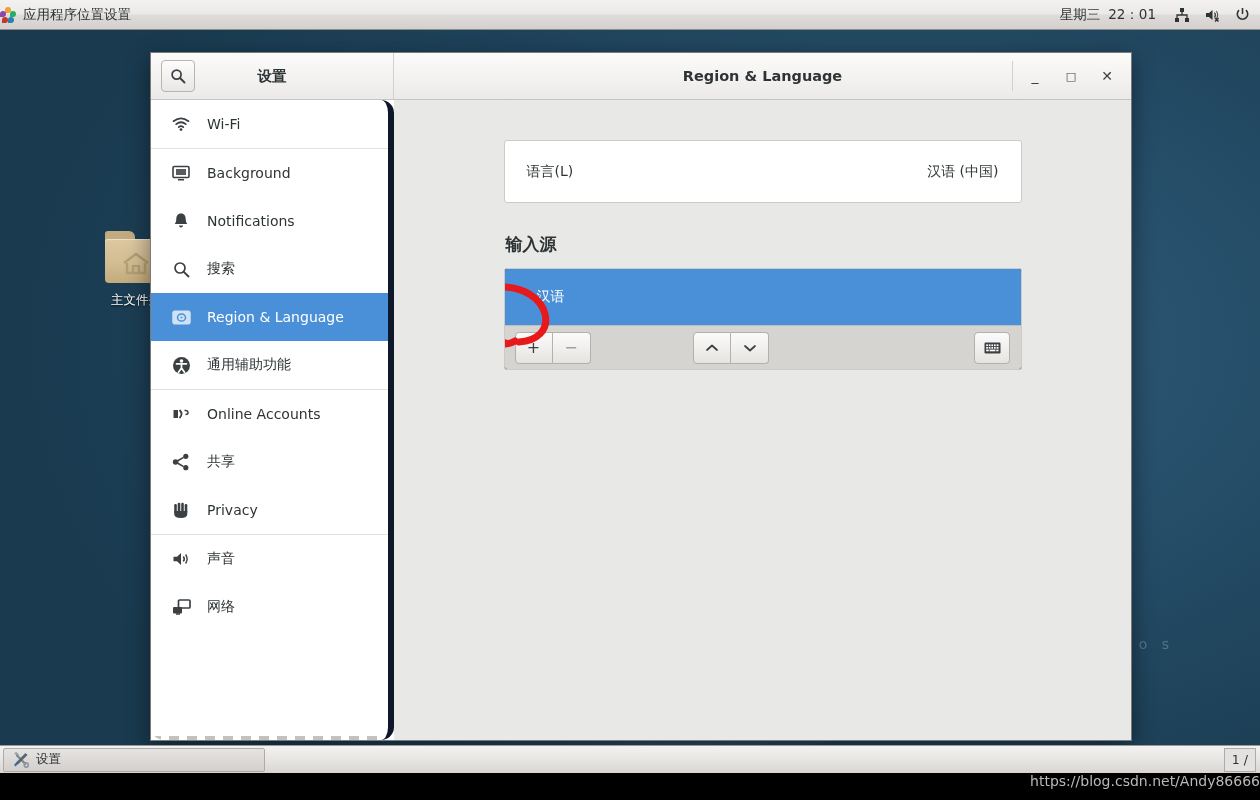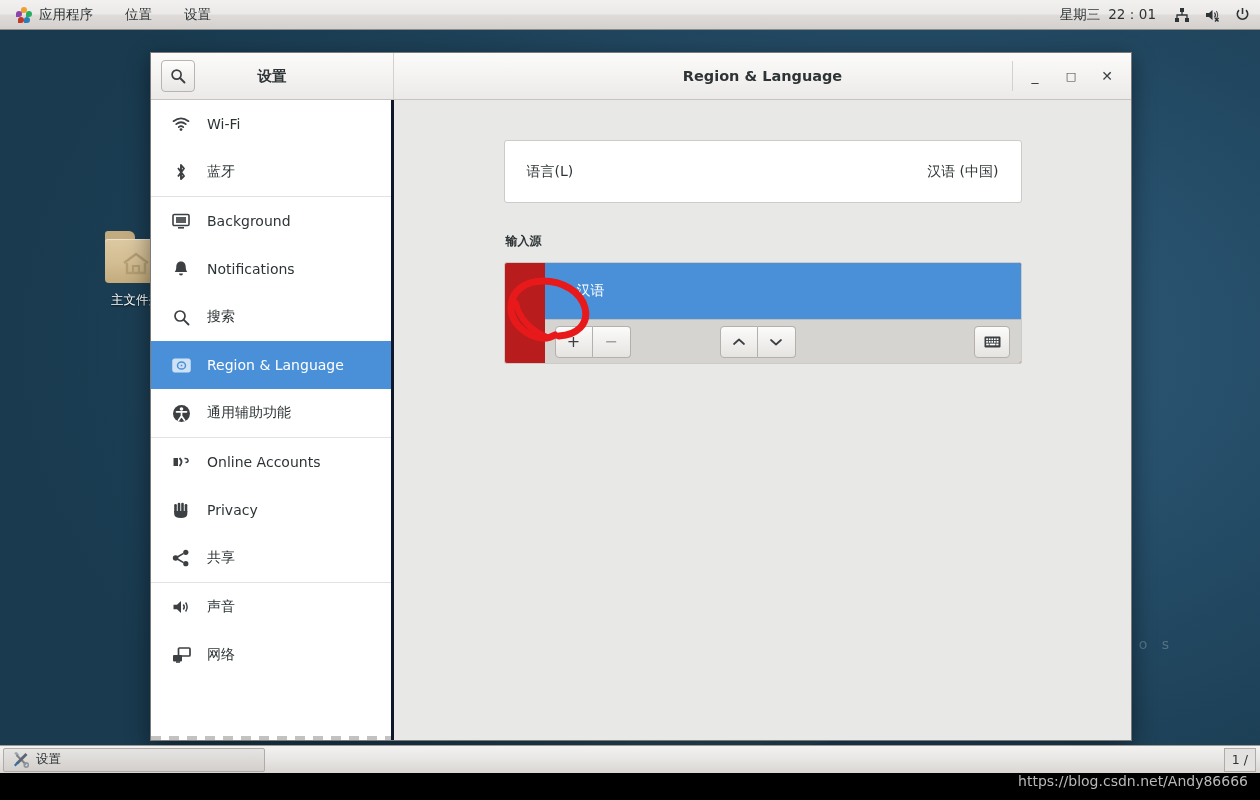--- a/index.html
+++ b/index.html
@@ -41,21 +41,21 @@
   
   #top-panel {
     position:absolute; left:0; top:0; width:1260px; height:30px;
     background:linear-gradient(to bottom,#f2f1f0 0%,#eceae8 48%,#dedbd8 52%,#d3d0cd 100%);
     border-bottom:1px solid #8e8b88;
     display:flex; align-items:center;
     font-size:13.5px; color:#2e3436;
     z-index:40;
   }
   #top-panel .menu-item {
-    padding:0 16px; height:30px; display:flex; align-items:center; gap:7px;
+    padding:0 0; height:30px; display:flex; align-items:center; gap:7px;
     cursor:default;
   }
   .gnome-foot { width:16px; height:16px; position:relative; display:inline-block; }
   .gnome-foot i {
     position:absolute; width:6px; height:6px; border-radius:50% 50% 50% 10%;
     display:block;
   }
   .panel-right {
     margin-left:auto; display:flex; align-items:center; gap:10px;
     padding-right:8px; font-size:13.5px;
@@ -153,22 +153,22 @@
   .win-btn {
     width:36px; height:34px; display:flex; align-items:center; justify-content:center;
     font-size:14px; color:#3c4043; cursor:pointer; font-family:"DejaVu Sans",sans-serif;
   }
 
   .win-body { flex:1; display:flex; min-height:0; }
 
   
   .sidebar {
     width:243px; flex:0 0 243px; background:#fff;
-    border-right:3px solid #0f172a;
-    overflow:hidden; position:relative;
+    border-right:6px solid #0f172a;
+    overflow:hidden; position:relative;border-radius:13px;
   }
   .side-item {
     height:48px; display:flex; align-items:center; gap:16px;
     padding:0 0 0 20px; font-size:14px; color:#2e3436; cursor:pointer;
   }
   .side-item .ico { width:20px; height:20px; display:flex; align-items:center; justify-content:center; flex:0 0 20px; }
   .side-item.selected { background:#4a90d9; color:#fff; }
   .side-item.selected .ico svg { fill:#cfe2f5; stroke:#cfe2f5; }
   .side-sep { height:1px; background:#e4e2e0; margin:0; }
 
@@ -184,23 +184,23 @@
     background:#fff; border:1px solid #cdcac7; border-radius:3px;
     overflow:hidden;
   }
   .card-row {
     height:61px; display:flex; align-items:center; justify-content:space-between;
     padding:0 22px; font-size:14px; color:#2e3436;
   }
   .card-row + .card-row { border-top:1px solid #e6e4e2; }
   .card-row .val { color:#2e3436; }
   .section-title {
-    margin:30px 0 12px 2px; font-size:12px; font-weight:700; color:#2e3436;
-  }
-  .src-box { border:1px solid #cdcac7; border-radius:3px; overflow:hidden; background:#b91c1c;padding-left:40px; }
+    margin:30px 0 12px 2px; font-size:17px; font-weight:700; color:#2e3436;
+  }
+  .src-box { border:1px solid #cdcac7; border-radius:3px; overflow:hidden; background:#0f172a; }
   .src-list { height:56px; background:#4a90d9; }
   .src-list .src-item {
     height:56px; display:flex; align-items:center; padding:0 0 0 32px;
     color:#fff; font-size:14px;
   }
   .src-toolbar {
     height:44px; background:#d6d4d1; border-top:1px solid #bfbcb9;
     display:flex; align-items:center; padding:0 10px; gap:0;
     position:relative;
   }
@@ -246,21 +246,21 @@
     font-size:12.5px; color:#2e3436; cursor:pointer;
   }
   .wrench { width:17px; height:17px; position:relative; }
   .ws-switcher {
     margin-left:auto; margin-right:4px; height:24px;
     border:1px solid #aeaba8; background:#e4e2e0;
     display:flex; align-items:center; padding:0 7px;
     font-size:12.5px; color:#2e3436; cursor:pointer;
   }
   .watermark {
-    position:absolute; right:12px; top:773px;
+    position:absolute; right:0; top:773px;
     font-size:14px; color:#b9b9b9; z-index:50;
     font-family:"DejaVu Sans","Liberation Sans",sans-serif;
   }
 </style>
 </head>
 <body>
 
 <div id="desktop">
   <div class="sheen"></div>
   <div class="sheen2"></div>
@@ -362,28 +362,20 @@
           <svg width="18" height="16" viewBox="0 0 18 16">
             <path d="M1.5 5.2 Q9 -0.5 16.5 5.2" stroke="#3c4043" stroke-width="1.7" fill="none" stroke-linecap="round"></path>
             <path d="M4.2 8.2 Q9 4.3 13.8 8.2" stroke="#3c4043" stroke-width="1.7" fill="none" stroke-linecap="round"></path>
             <path d="M6.7 11.1 Q9 9.1 11.3 11.1" stroke="#3c4043" stroke-width="1.7" fill="none" stroke-linecap="round"></path>
             <circle cx="9" cy="13.6" r="1.4" fill="#3c4043"></circle>
           </svg>
         </span>
         <span>Wi-Fi</span>
       </div>
 
-      <div class="side-item">
-        <span class="ico">
-          <svg width="14" height="19" viewBox="0 0 14 19">
-            <path d="M4 5 L10 13 L7 16 L7 2 L10 5.5 L4 13.5" stroke="#3c4043" stroke-width="1.9" fill="none" stroke-linejoin="round"></path>
-          </svg>
-        </span>
-        <span>蓝牙</span>
-      </div>
 
       <div class="side-sep"></div>
 
       <div class="side-item">
         <span class="ico">
           <svg width="18" height="16" viewBox="0 0 18 16">
             <rect x="1" y="1.5" width="16" height="11" rx="1.3" fill="none" stroke="#3c4043" stroke-width="1.6"></rect>
             <rect x="4" y="4" width="10" height="6" fill="#3c4043" opacity=".85"></rect>
             <path d="M6 14.8 L12 14.8" stroke="#3c4043" stroke-width="1.6"></path>
           </svg>
@@ -437,45 +429,45 @@
 
       <div class="side-item">
         <span class="ico">
           <svg width="19" height="16" viewBox="0 0 19 16">
             <path d="M1.5 4 L1.5 12 L6 12 L6 4 Z" fill="#3c4043"></path>
             <path d="M7.5 4 Q11.5 8 7.5 12" stroke="#3c4043" stroke-width="1.8" fill="none"></path>
             <path d="M12.5 4.5 Q15.5 4 16 6.2 Q16.5 8.4 13.5 8.4" stroke="#3c4043" stroke-width="1.5" fill="none"></path>
           </svg>
         </span>
         <span>Online Accounts</span>
+      </div>
+
+      <div class="side-item">
+        <span class="ico">
+          <svg width="18" height="18" viewBox="0 0 18 18">
+            <circle cx="13.8" cy="3.3" r="2.6" fill="#3c4043"></circle>
+            <circle cx="3.6" cy="9" r="2.8" fill="#3c4043"></circle>
+            <circle cx="13.8" cy="14.7" r="2.6" fill="#3c4043"></circle>
+            <path d="M5.8 7.8 L11.6 4.4 M5.8 10.2 L11.6 13.6" stroke="#3c4043" stroke-width="1.6"></path>
+          </svg>
+        </span>
+        <span>共享</span>
       </div>
 
       <div class="side-item">
         <span class="ico">
           <svg width="17" height="17" viewBox="0 0 17 17">
             <rect x="1.2" y="2" width="2.6" height="9" rx="1.2" fill="#3c4043"></rect>
             <rect x="4.7" y="0.8" width="2.6" height="10.2" rx="1.2" fill="#3c4043"></rect>
             <rect x="8.2" y="0.8" width="2.6" height="10.2" rx="1.2" fill="#3c4043"></rect>
             <rect x="11.7" y="2" width="2.6" height="9" rx="1.2" fill="#3c4043"></rect>
             <path d="M1.2 9 L14.3 9 L14.3 12 Q14.3 16 8 16 Q1.2 16 1.2 12 Z" fill="#3c4043"></path>
           </svg>
         </span>
         <span>Privacy</span>
-      </div>
-
-      <div class="side-item">
-        <span class="ico">
-          <svg width="18" height="18" viewBox="0 0 18 18">
-            <circle cx="13.8" cy="3.3" r="2.6" fill="#3c4043"></circle>
-            <circle cx="3.6" cy="9" r="2.8" fill="#3c4043"></circle>
-            <circle cx="13.8" cy="14.7" r="2.6" fill="#3c4043"></circle>
-            <path d="M5.8 7.8 L11.6 4.4 M5.8 10.2 L11.6 13.6" stroke="#3c4043" stroke-width="1.6"></path>
-          </svg>
-        </span>
-        <span>共享</span>
       </div>
 
       <div class="side-sep"></div>
 
       <div class="side-item">
         <span class="ico">
           <svg width="19" height="16" viewBox="0 0 19 16">
             <path d="M1.5 5.8 L5 5.8 L9 2 L9 14 L5 10.2 L1.5 10.2 Z" fill="#3c4043"></path>
             <path d="M11.3 5.5 Q13.3 8 11.3 10.5" stroke="#3c4043" stroke-width="1.5" fill="none"></path>
             <path d="M13.6 3.5 Q16.7 8 13.6 12.5" stroke="#3c4043" stroke-width="1.4" fill="none"></path>

